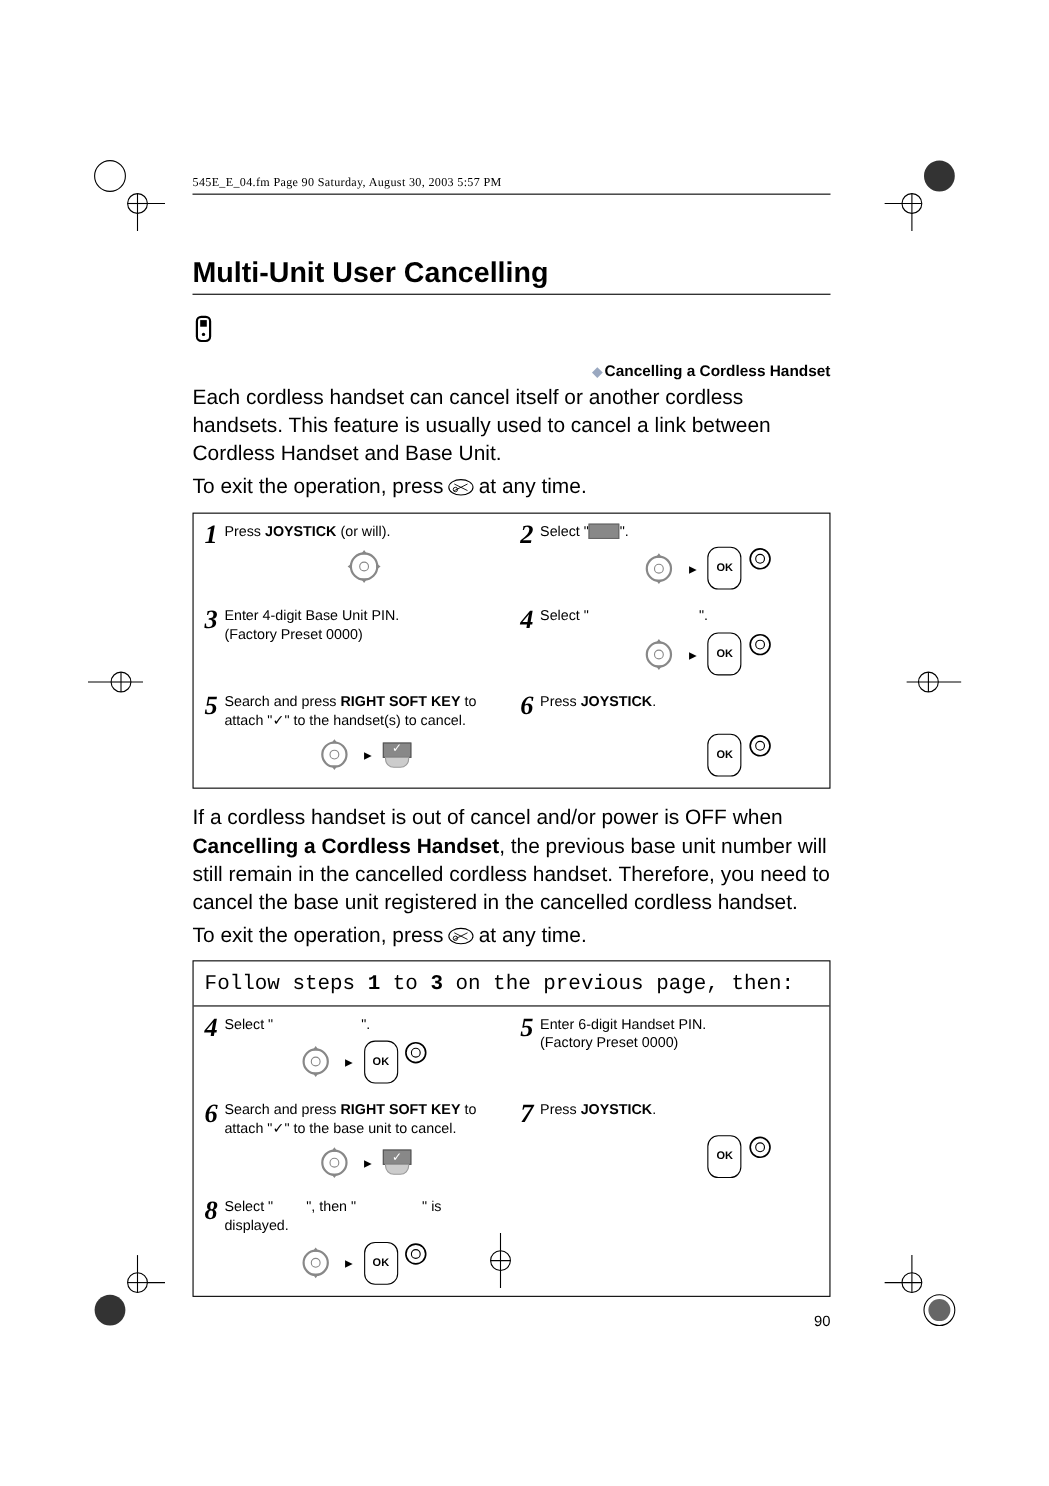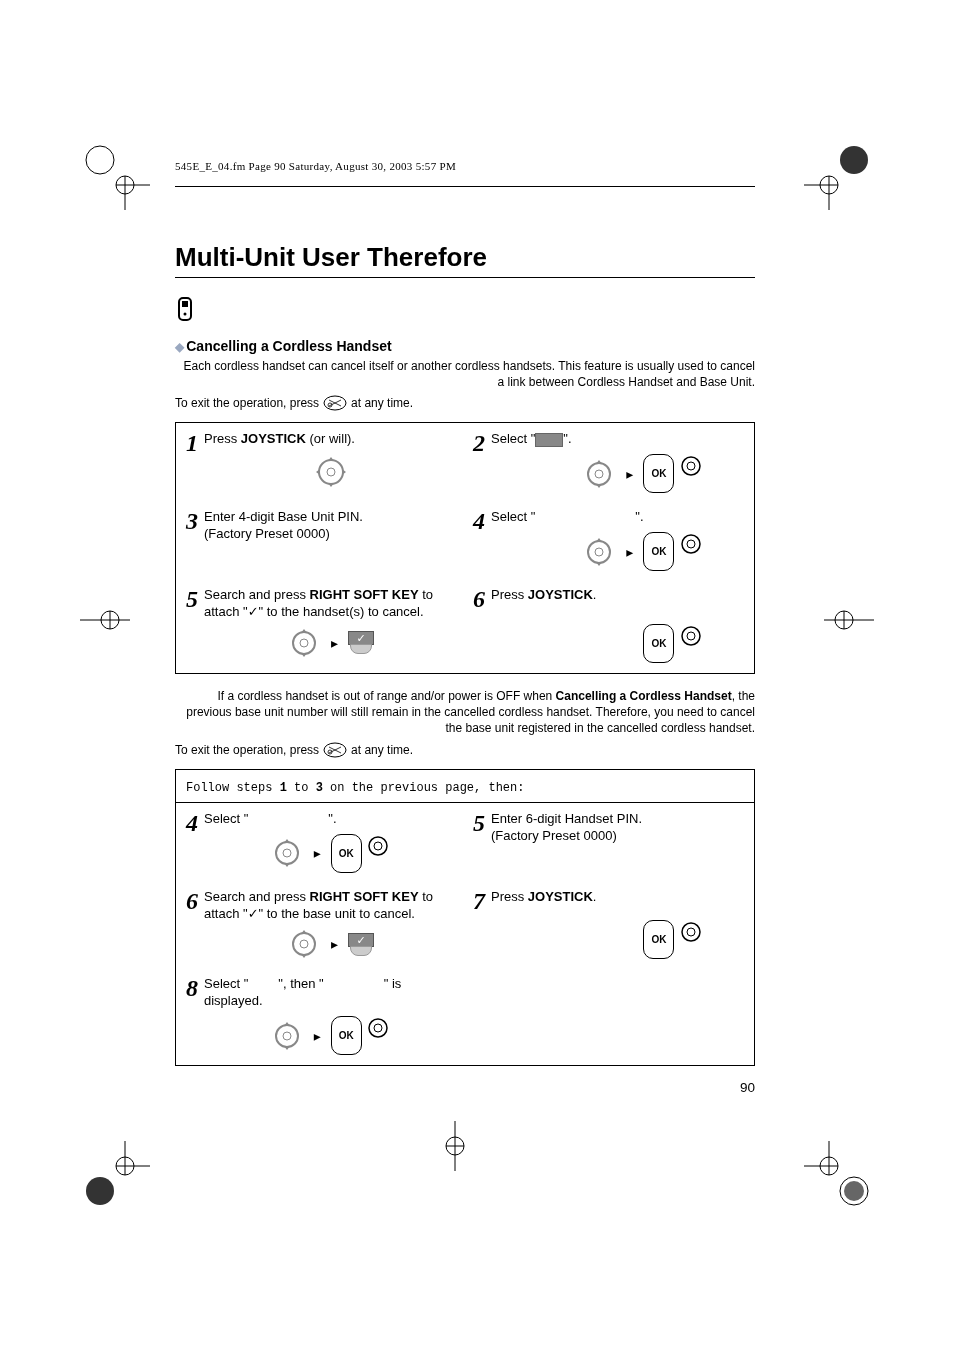--- a/index.html
+++ b/index.html
@@ -19,46 +19,46 @@
     left: 175px;
     top: 160px;
     width: 580px;
   }
   .header-line {
     font-size: 11px;
     font-family: "Times New Roman", serif;
     letter-spacing: 0.3px;
     margin-bottom: 4px;
     border-bottom: 1px solid #000;
-    padding-bottom: 14px;
+    padding-bottom: 4px;
   }
   .title {
     font-size: 26px;
     font-weight: bold;
     margin-top: 55px;
     border-bottom: 1.5px solid #000;
     padding-bottom: 4px;
     margin-bottom: 18px;
   }
   .handset-icon { margin-bottom: 8px; }
   .subhead {
     font-size: 14px;
     font-weight: bold;
     margin-bottom: 4px;
+    text-align: right;
   }
   .subhead .diamond {
     color: #9aa8c0;
     font-size: 12px;
     margin-right: 2px;
   }
   .paratext {
-    font-size: 12px;
+    font-size: 19px;
     line-height: 1.35;
     margin-bottom: 4px;
-    text-align: right;
   }
   .exit-line { display: flex; align-items: center; gap: 4px; margin-bottom: 10px; }
   .steps-box {
     border: 1px solid #000;
     padding: 8px 10px 10px 10px;
     margin-bottom: 14px;
   }
   .steps-grid {
     display: grid;
     grid-template-columns: 1fr 1fr;
@@ -174,21 +174,21 @@
       <line x1="20" y1="0" x2="20" y2="50" stroke="#000"></line>
       <circle cx="20" cy="25" r="9" fill="#fff" stroke="#000"></circle>
       <line x1="11" y1="25" x2="29" y2="25" stroke="#000"></line>
       <line x1="20" y1="16" x2="20" y2="34" stroke="#000"></line>
     </svg>
 </div>
 
 <div class="page-inner">
   <div class="header-line">545E_E_04.fm  Page 90  Saturday, August 30, 2003  5:57 PM</div>
 
-  <div class="title">Multi-Unit User Therefore</div>
+  <div class="title">Multi-Unit User Cancelling</div>
 
   <div class="handset-icon">
     <svg width="20" height="30">
         <rect x="4" y="2" width="12" height="22" rx="4" fill="none" stroke="#000" stroke-width="2"></rect>
         <rect x="7" y="5" width="6" height="6" fill="#000"></rect>
         <circle cx="10" cy="18" r="1.5" fill="#000"></circle>
       </svg>
   </div>
 
   <div class="subhead">
@@ -305,21 +305,21 @@
                   <circle cx="13" cy="11" r="4" fill="none" stroke="#000"></circle>
                 </svg>
             </div>
           </div>
         </div>
       </div>
     </div>
   </div>
 
   <div class="paratext">
-    <span>If a cordless handset is out of range and/or power is OFF when </span><b>Cancelling a Cordless Handset</b><span>, the previous base unit number will still remain in the cancelled cordless handset. Therefore, you need to cancel the base unit registered in the cancelled cordless handset.</span>
+    <span>If a cordless handset is out of cancel and/or power is OFF when </span><b>Cancelling a Cordless Handset</b><span>, the previous base unit number will still remain in the cancelled cordless handset. Therefore, you need to cancel the base unit registered in the cancelled cordless handset.</span>
   </div>
   <div class="paratext exit-line">
     <span>To exit the operation, press</span>
     <svg width="24" height="18">
         <ellipse cx="12" cy="9" rx="11" ry="7" fill="none" stroke="#000"></ellipse>
         <path d="M6 6 L18 12 M6 12 L18 6" stroke="#000" fill="none" stroke-width="0.8"></path>
         <circle cx="7" cy="11" r="2" fill="none" stroke="#000" stroke-width="0.8"></circle>
       </svg>
     <span>at any time.</span>
   </div>

